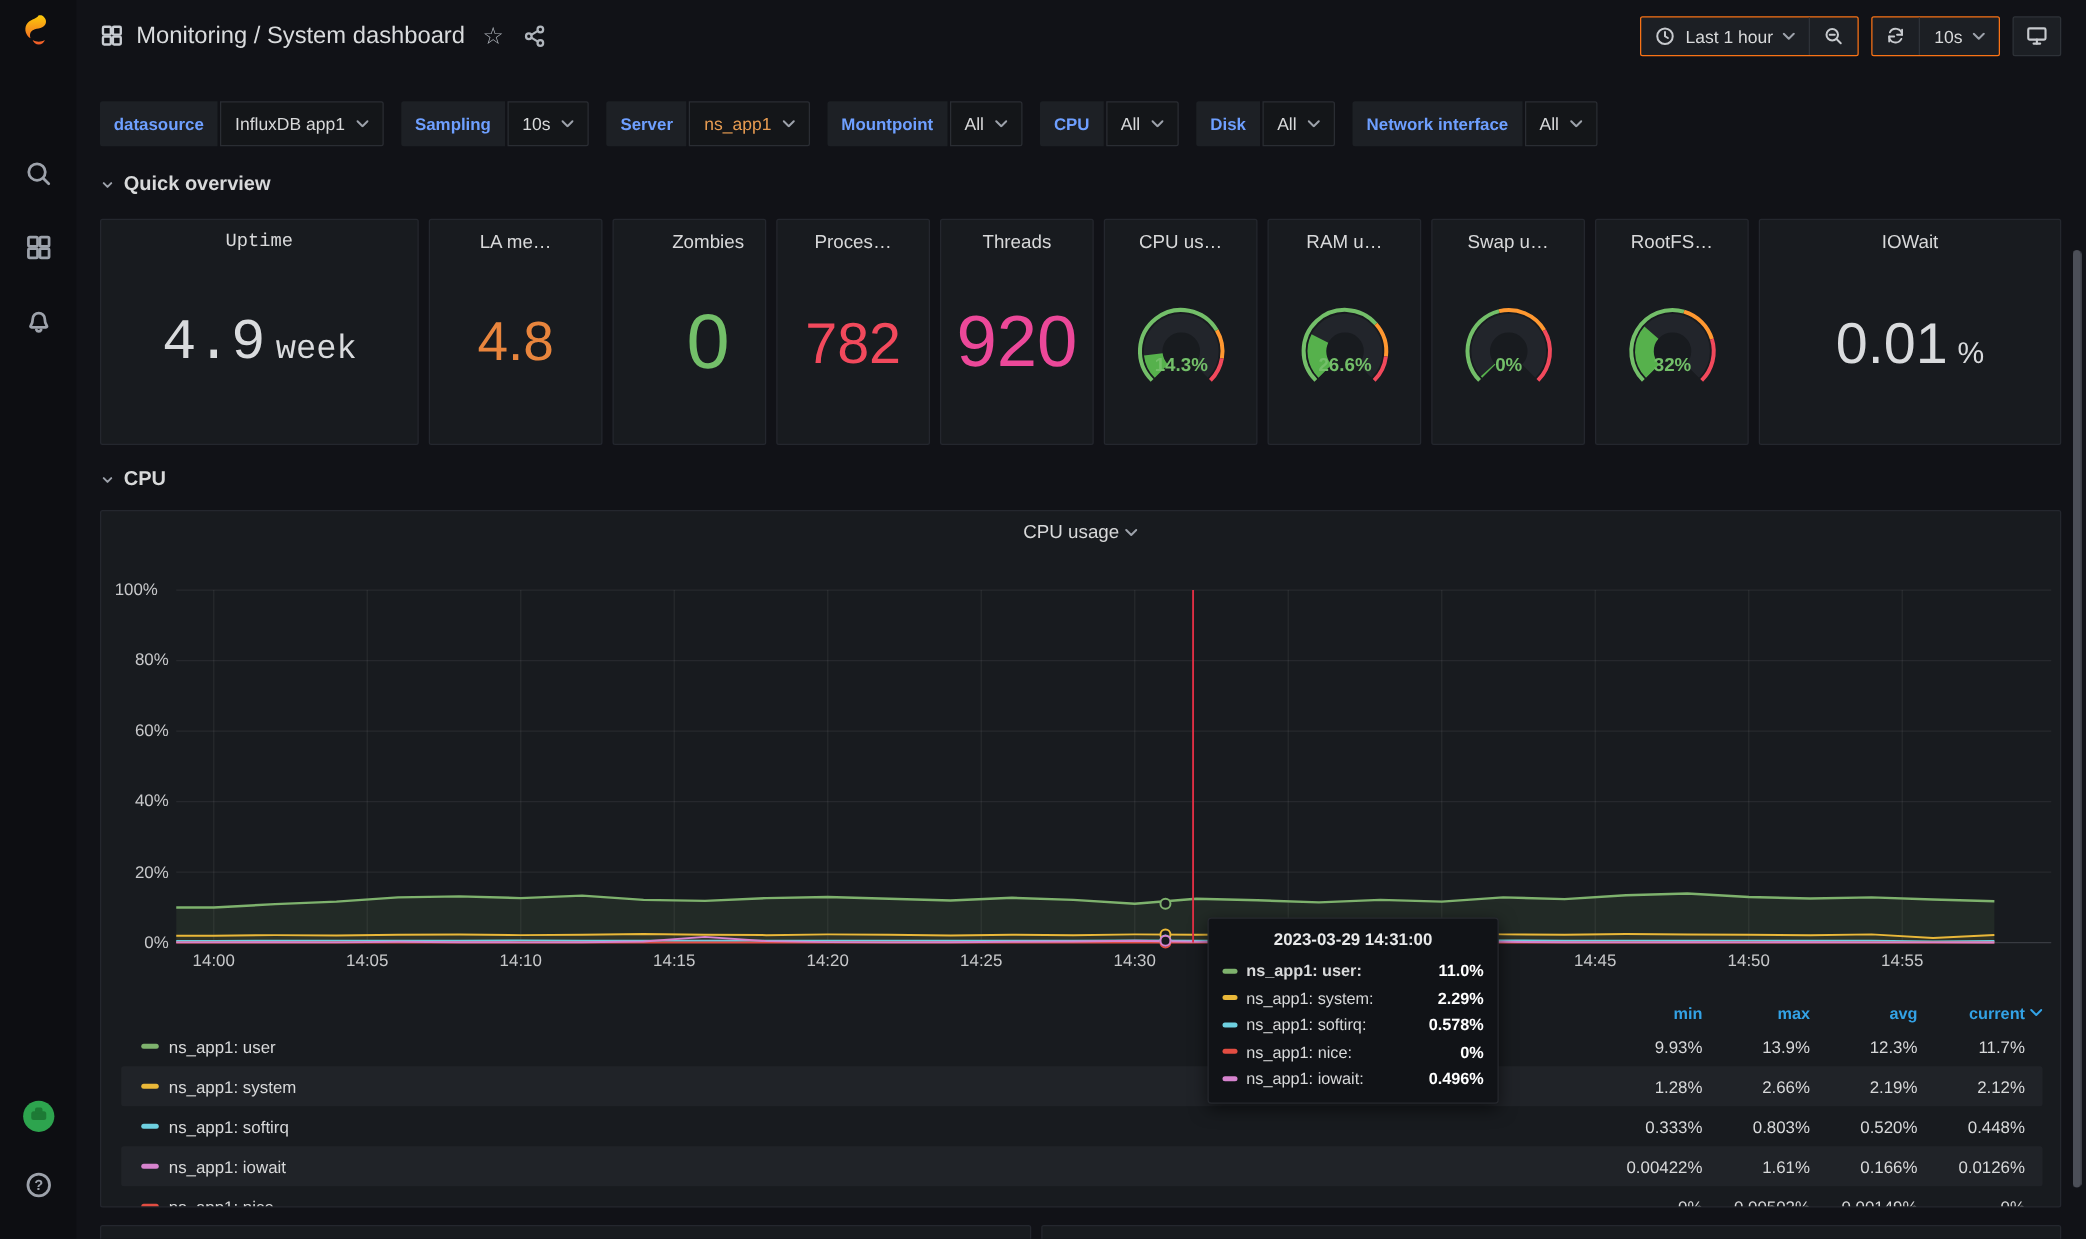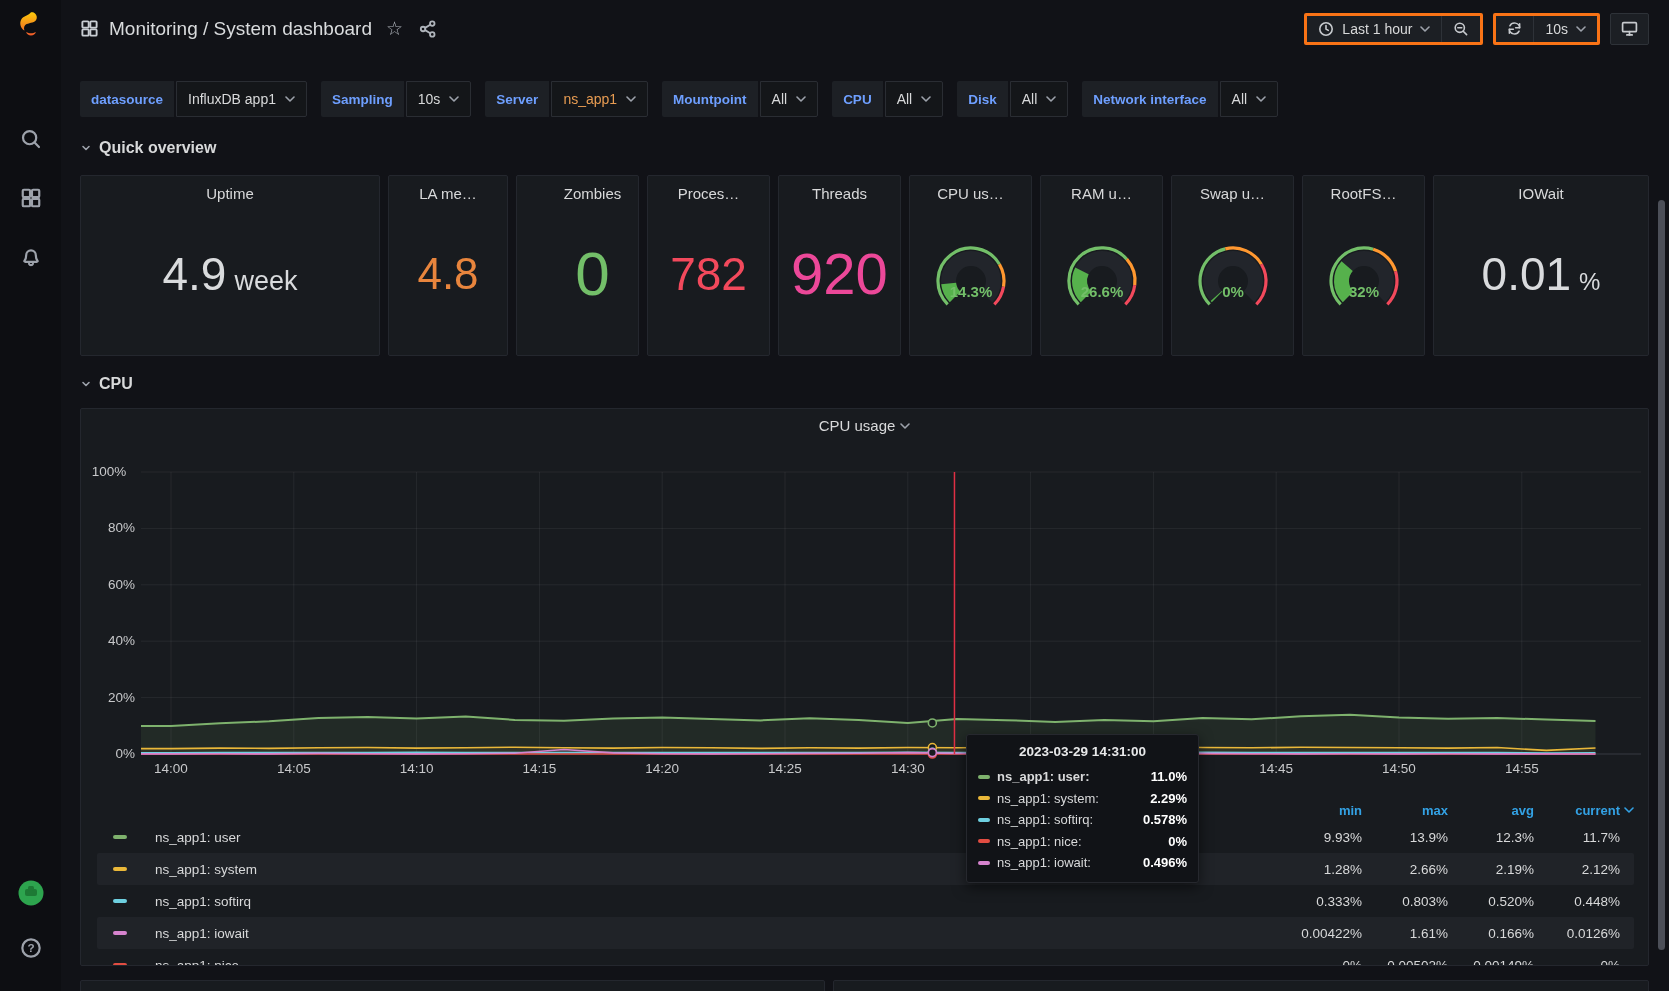--- a/index.html
+++ b/index.html
@@ -19,21 +19,21 @@
   
   .main { margin-left:61px; padding:0 20px 0 19px; }
 
   
   .topbar { height:57px; display:flex; align-items:center; }
   .crumb-icon { margin-right:10px; }
   .page-title { font-size:19px; font-weight:500; color:#D9DBDD; white-space:nowrap; }
   .title-star { font-size:19px; color:#B0B5BC; margin-left:14px; cursor:pointer; }
   .title-share { margin-left:16px; cursor:pointer; }
   .top-right { margin-left:auto; display:flex; align-items:center; gap:10px; }
-  .tgroup { display:flex; align-items:stretch; height:32px; background:#1C1F24; border:3px solid #f97316; border-radius:2px; }
+  .tgroup { display:flex; align-items:stretch; height:32px; background:#1C1F24; border:1px solid #f97316; border-radius:2px; }
   .tseg { display:flex; align-items:center; gap:8px; padding:0 11px; font-size:14px; color:#D8D9DA; cursor:pointer; }
   .tseg + .tseg { border-left:1px solid #2E3238; }
   .tbtn-solo { height:32px; display:flex; align-items:center; padding:0 10px; background:#1C1F24; border:1px solid #2E3238; border-radius:2px; cursor:pointer; }
 
   
   .vars { margin-top:24px; display:flex; flex-wrap:wrap; gap:14px; }
   .var-pair { display:flex; gap:2px; height:36px; }
   .var-label { display:flex; align-items:center; padding:0 11px; background:#1D2025; color:#6E9FFF;
                font-weight:700; font-size:13.5px; border-radius:2px 0 0 2px; }
   .var-value { display:flex; align-items:center; gap:9px; padding:0 11px; background:#141619;
@@ -65,21 +65,21 @@
   #plot-svg { position:absolute; left:60px; top:63px; overflow:visible; }
 
   
   .legend { position:absolute; left:16px; right:14px; top:390px; }
   .legend-header { display:flex; align-items:center; height:22px; justify-content:flex-end; }
   .lcol { width:86px; text-align:right; color:#33A2E5; font-weight:700; font-size:13px; cursor:pointer; }
   .lcol-chev { width:14px; display:flex; justify-content:flex-end; }
   .legend-row { display:flex; align-items:center; height:32px; border-radius:2px; }
   .legend-row.striped { background:rgba(204,204,220,0.05); }
   .lswatch { width:14px; height:4px; border-radius:2px; margin:0 8px 0 16px; flex:none; }
-  .lname { font-size:13.5px; color:#D8D9DA; cursor:pointer;margin-left:20px; }
+  .lname { font-size:13.5px; color:#D8D9DA; cursor:pointer; }
   .lspacer { flex:1; }
   .lval { width:86px; text-align:right; font-size:13.5px; color:#D8D9DA; }
   .lval-pad { width:14px; }
 
   
   .tooltip { position:absolute; left:885px; top:325px; width:233px; background:#111317; border:1px solid #26282E;
              border-radius:3px; box-shadow:0 4px 14px rgba(0,0,0,.55); padding:9px 11px 8px; z-index:6; }
   .tt-head { text-align:center; font-size:13.5px; font-weight:700; color:#E8E9EA; margin-bottom:7px; white-space:nowrap; }
   .tt-row { display:flex; align-items:center; height:21.5px; font-size:13px; gap:7px; }
   .tt-swatch { width:12px; height:4px; border-radius:2px; flex:none; }
@@ -279,30 +279,30 @@
       </div>
     </div>
 
   <div class="section-head sh-qo">
     <svg width="12" height="12" viewBox="0 0 12 12">
         <polyline class="stroke-ic" points="3,4.5 6,7.5 9,4.5"></polyline>
       </svg>
     <span>Quick overview</span>
   </div>
   <div class="stat-row" id="stat-row">
-      <div class="panel stat" style="width: 300px;">
+      <div class="panel stat" style="width: 255px; font-family: Liberation Mono, monospace;">
         <div class="stat-title">Uptime</div>
         <div class="stat-body">
           <div class="stat-val-wrap">
             <span class="stat-value" style="font-size: 46px; color: rgb(217, 219, 221);">4.9</span>
             <span class="stat-suffix" style="font-size: 27px; color: rgb(217, 219, 221);">week</span>
           </div>
         </div>
       </div>
-      <div class="panel stat" style="width: 120px; align-items: center;">
+      <div class="panel stat" style="width: 139px; align-items: center;">
         <div class="stat-title">LA me…</div>
         <div class="stat-body">
           <div class="stat-val-wrap">
             <span class="stat-value" style="font-size: 44px; color: rgb(232, 133, 61);">4.8</span>
           </div>
         </div>
       </div>
       <div class="panel stat" style="width: 123px; padding-left: 30px;">
         <div class="stat-title">Zombies</div>
         <div class="stat-body">

